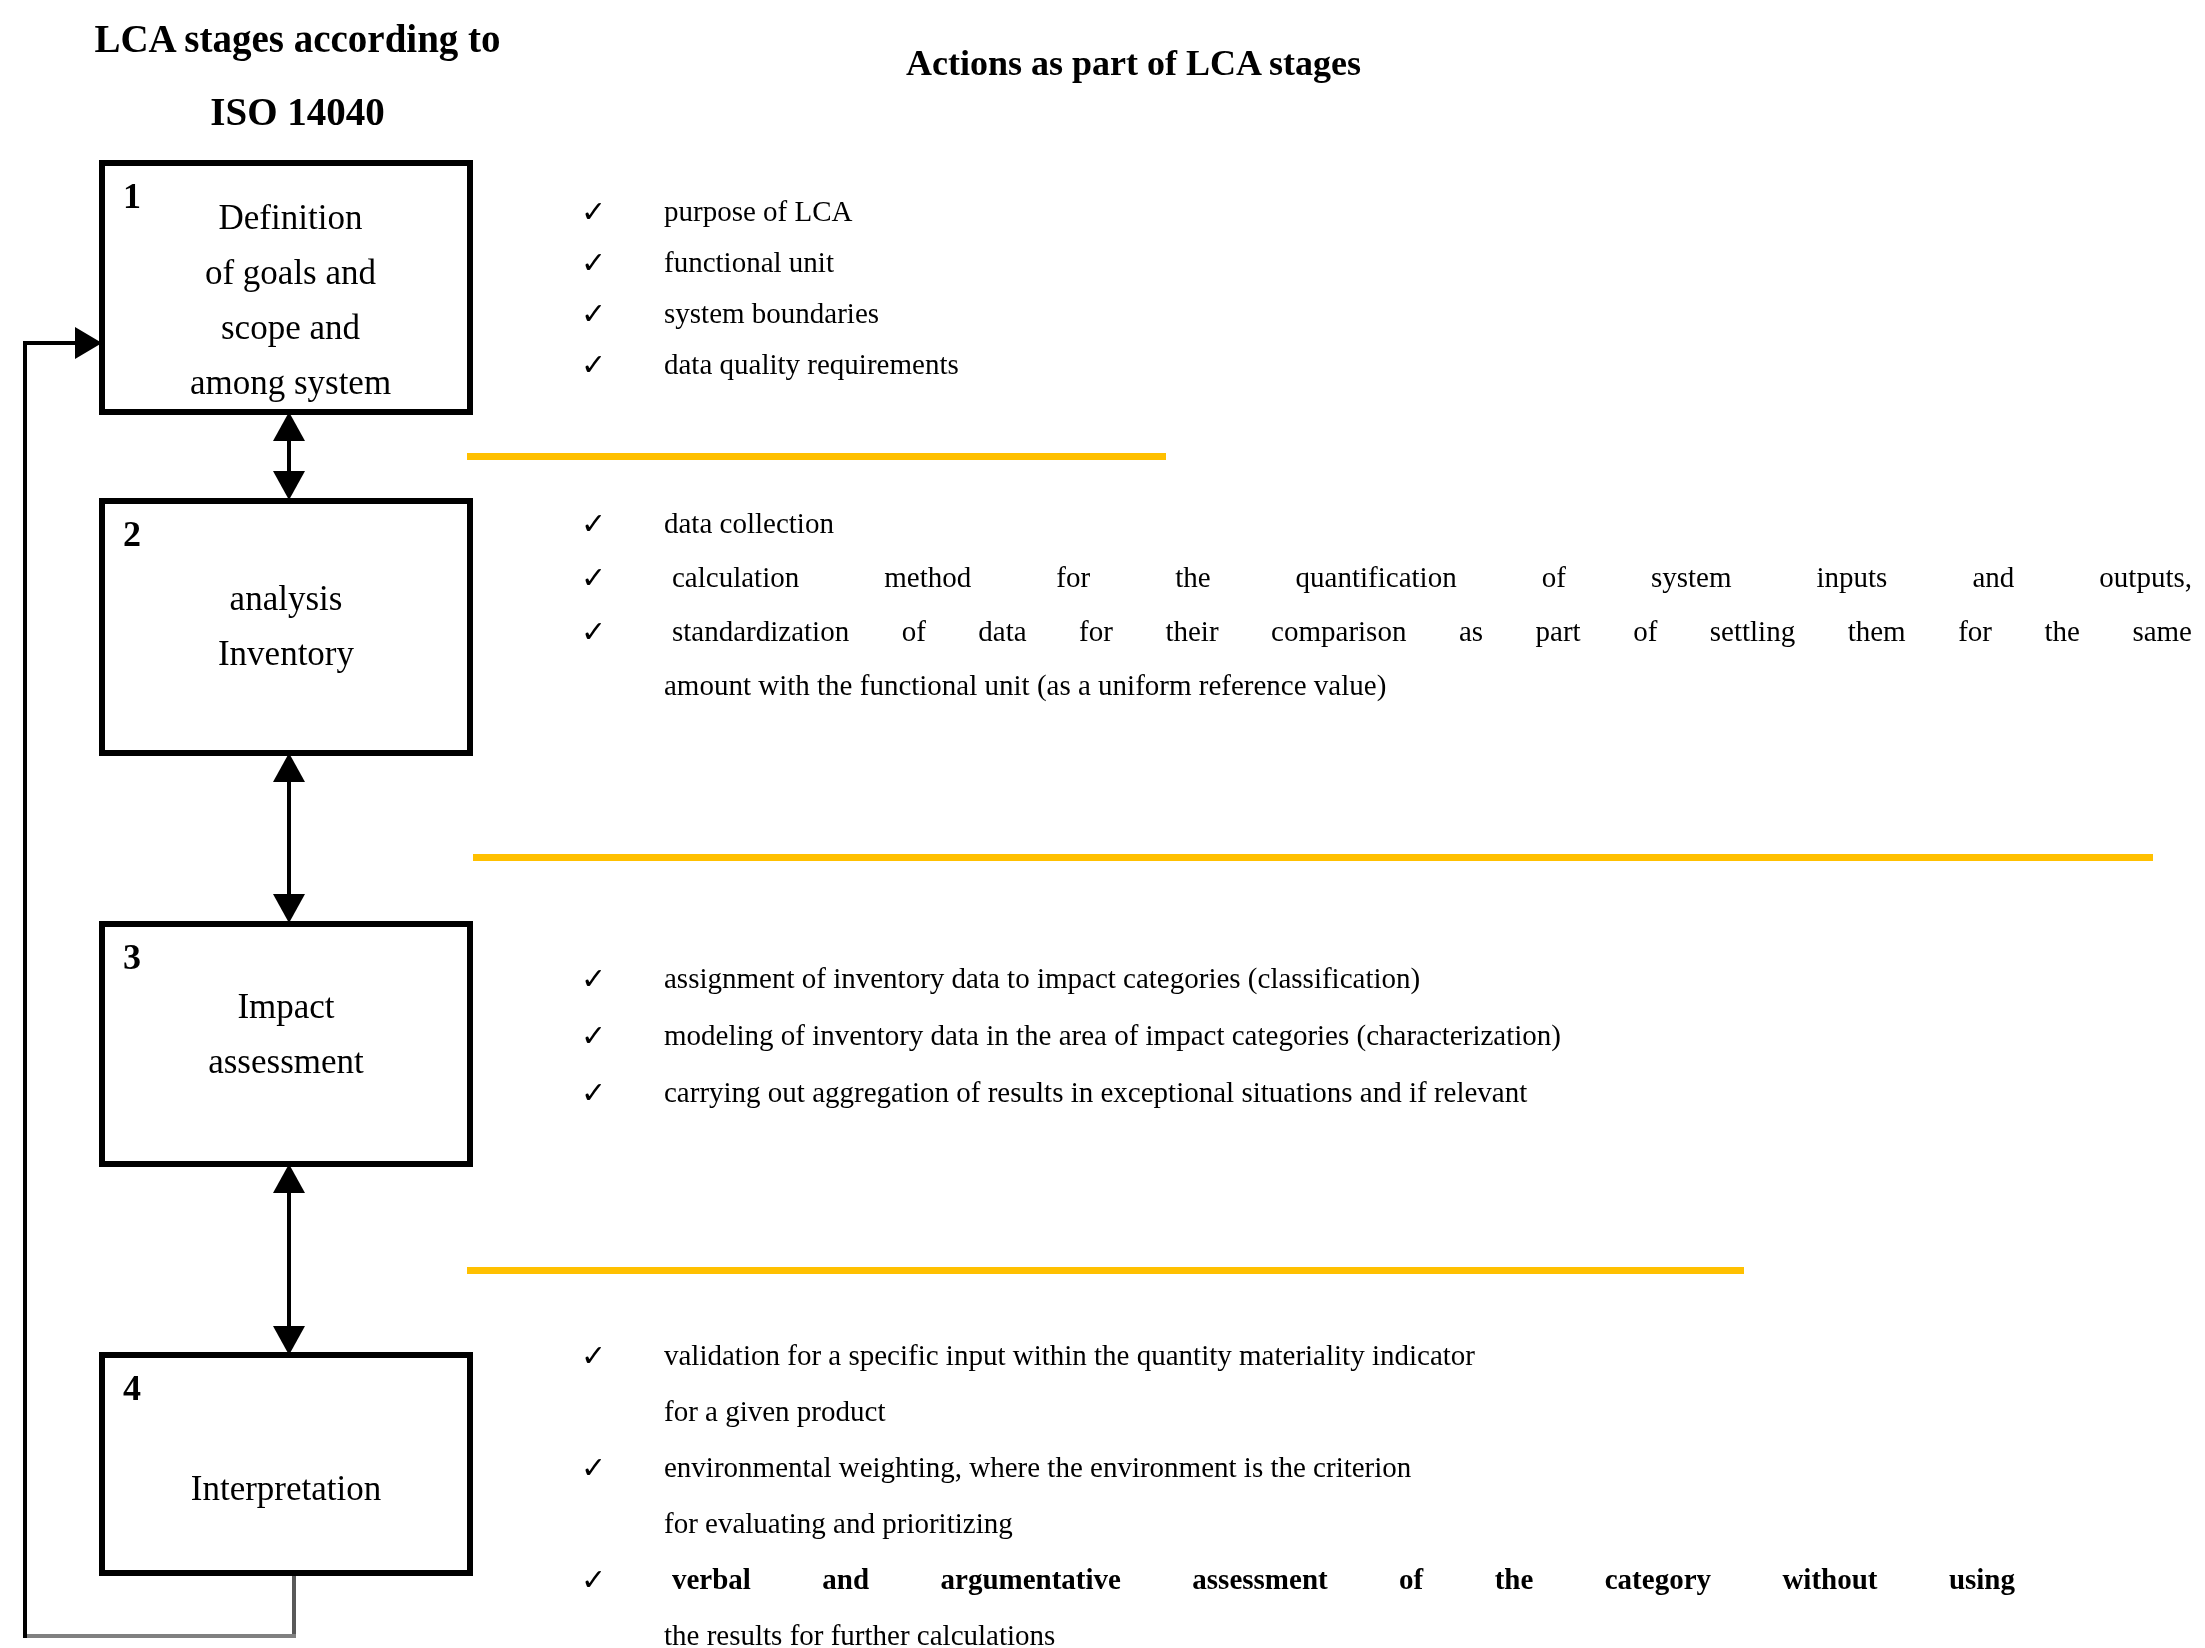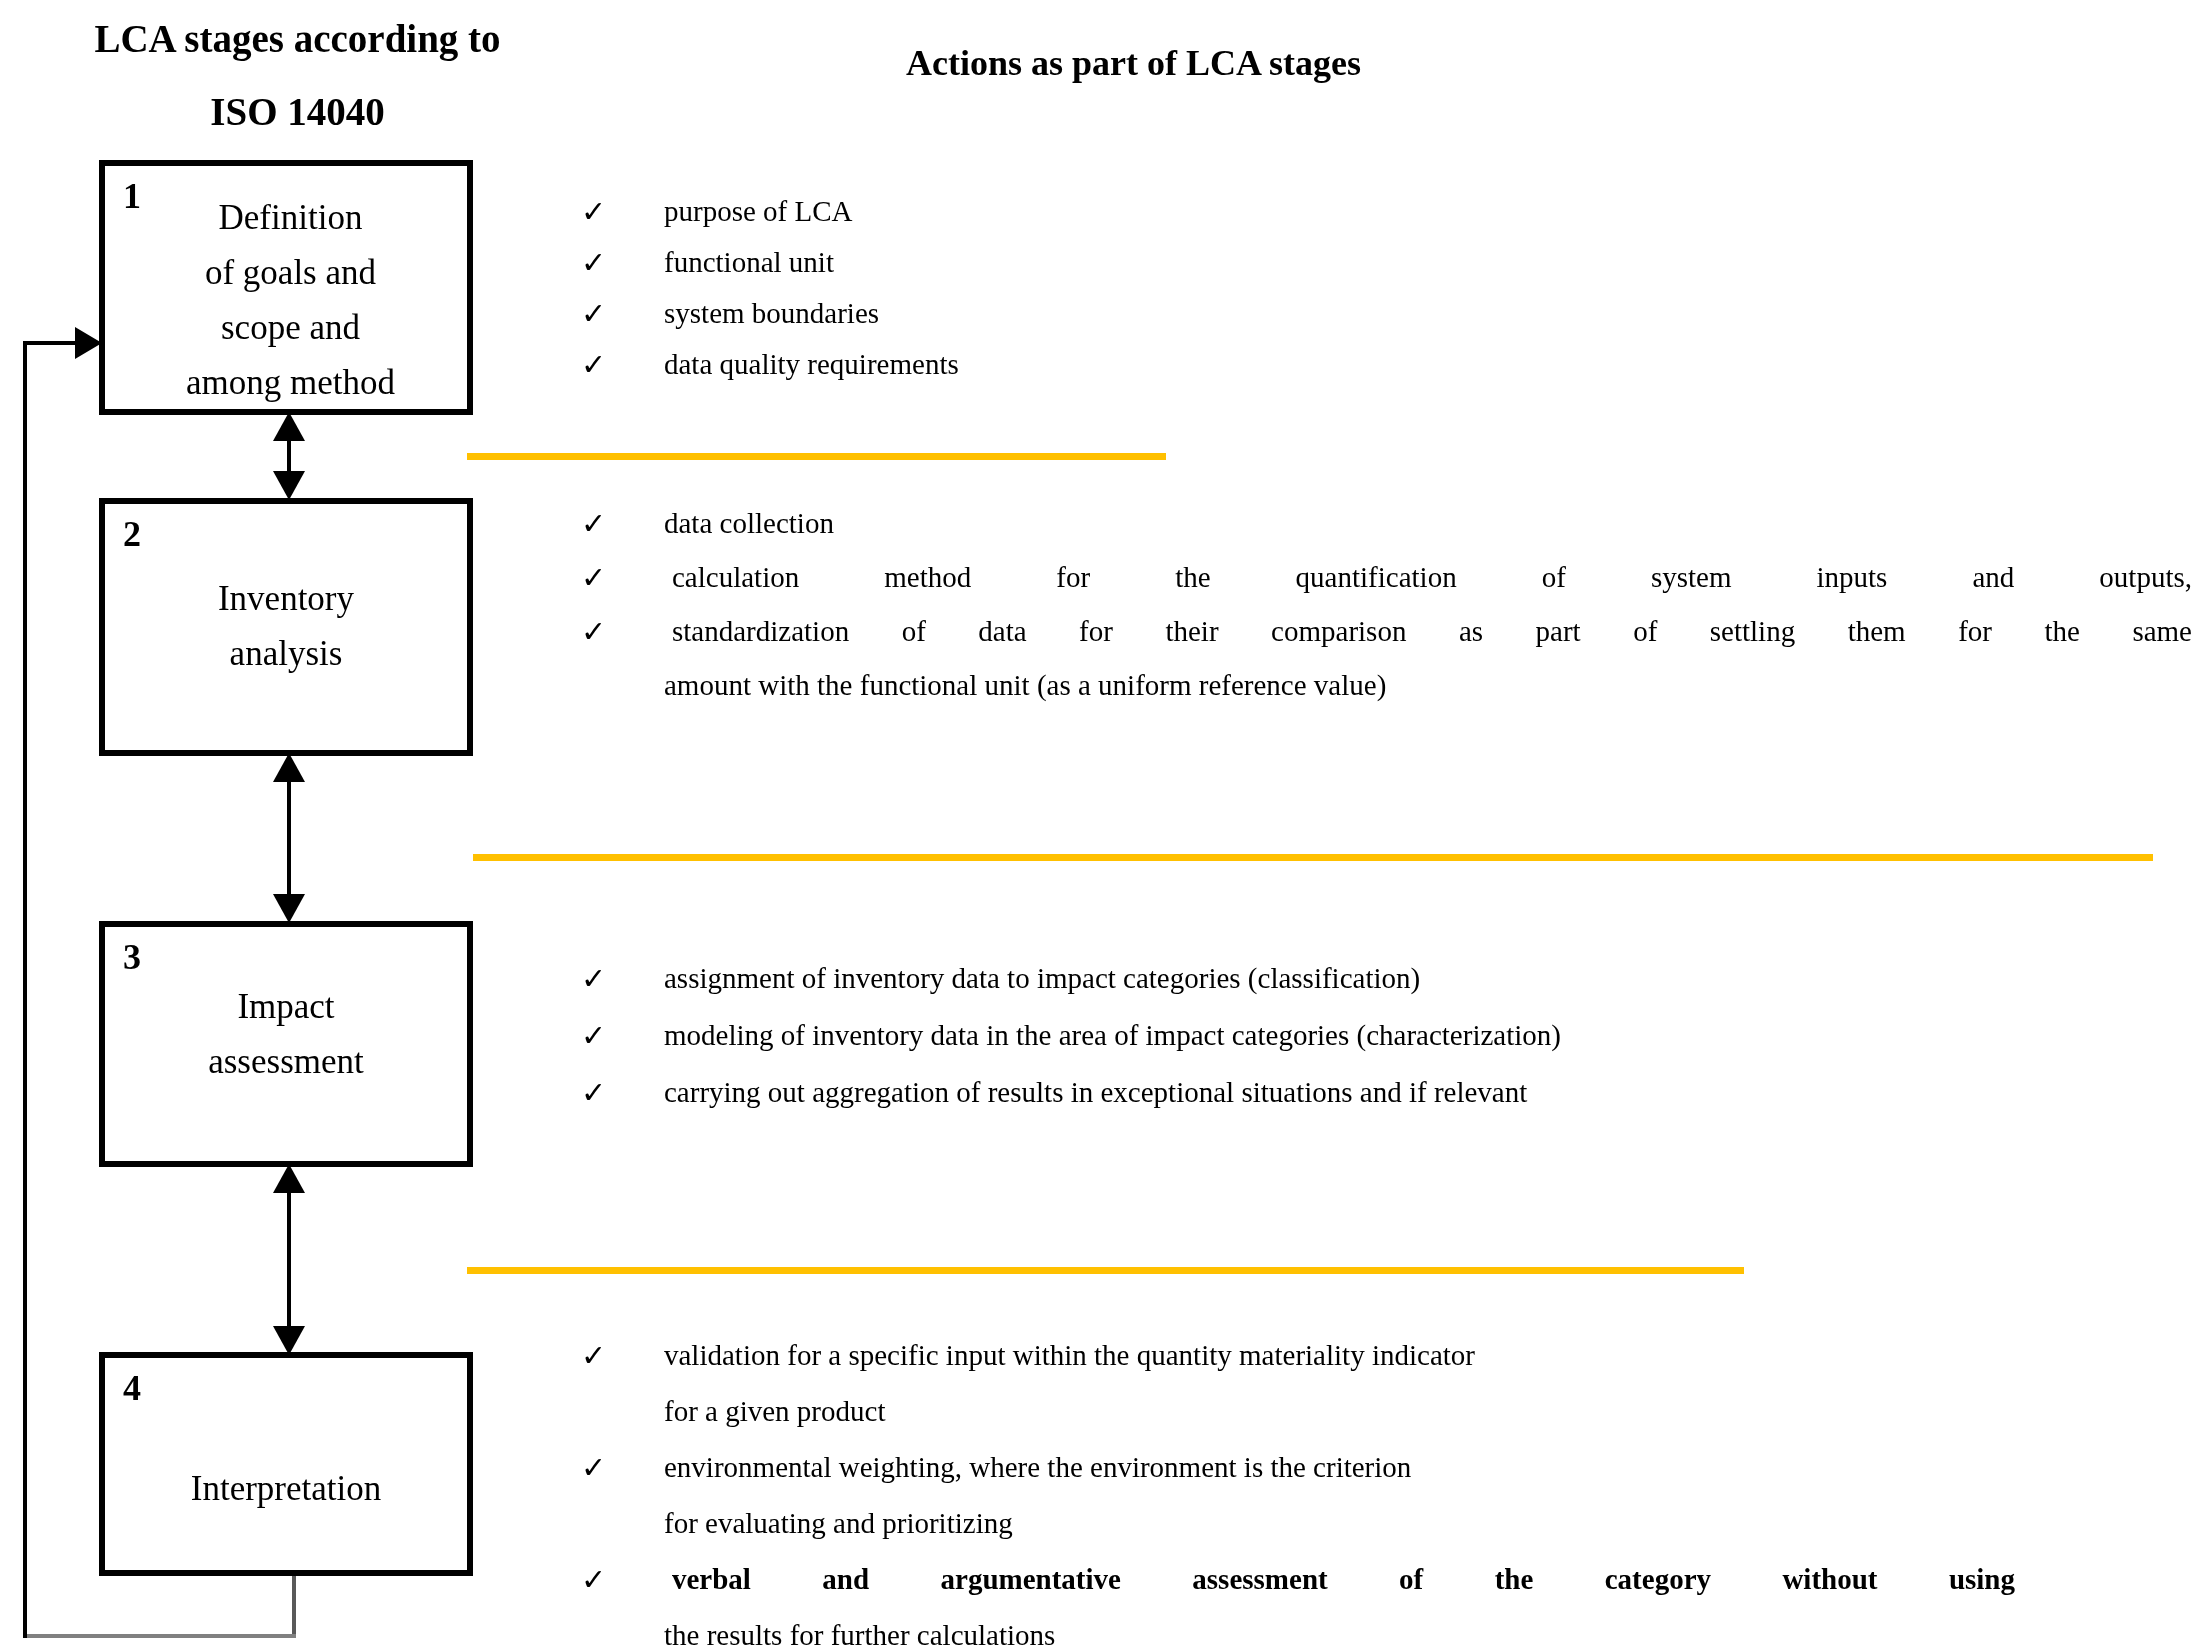--- a/index.html
+++ b/index.html
@@ -158,28 +158,28 @@
 <div class="title-line title-1">LCA stages according to</div>
 <div class="title-line title-2">ISO 14040</div>
 <div class="actions-heading">Actions as part of LCA stages</div>
 
 <div class="stage box1">
   <div class="stage-num">1</div>
   <div class="stage-label">
       <div>Definition</div>
       <div>of goals and</div>
       <div>scope and</div>
-      <div>among method</div>
+      <div>among system</div>
     </div>
 </div>
 <div class="stage box2">
   <div class="stage-num">2</div>
   <div class="stage-label">
+      <div>analysis</div>
       <div>Inventory</div>
-      <div>analysis</div>
     </div>
 </div>
 <div class="stage box3">
   <div class="stage-num">3</div>
   <div class="stage-label">
       <div>Impact</div>
       <div>assessment</div>
     </div>
 </div>
 <div class="stage box4">

